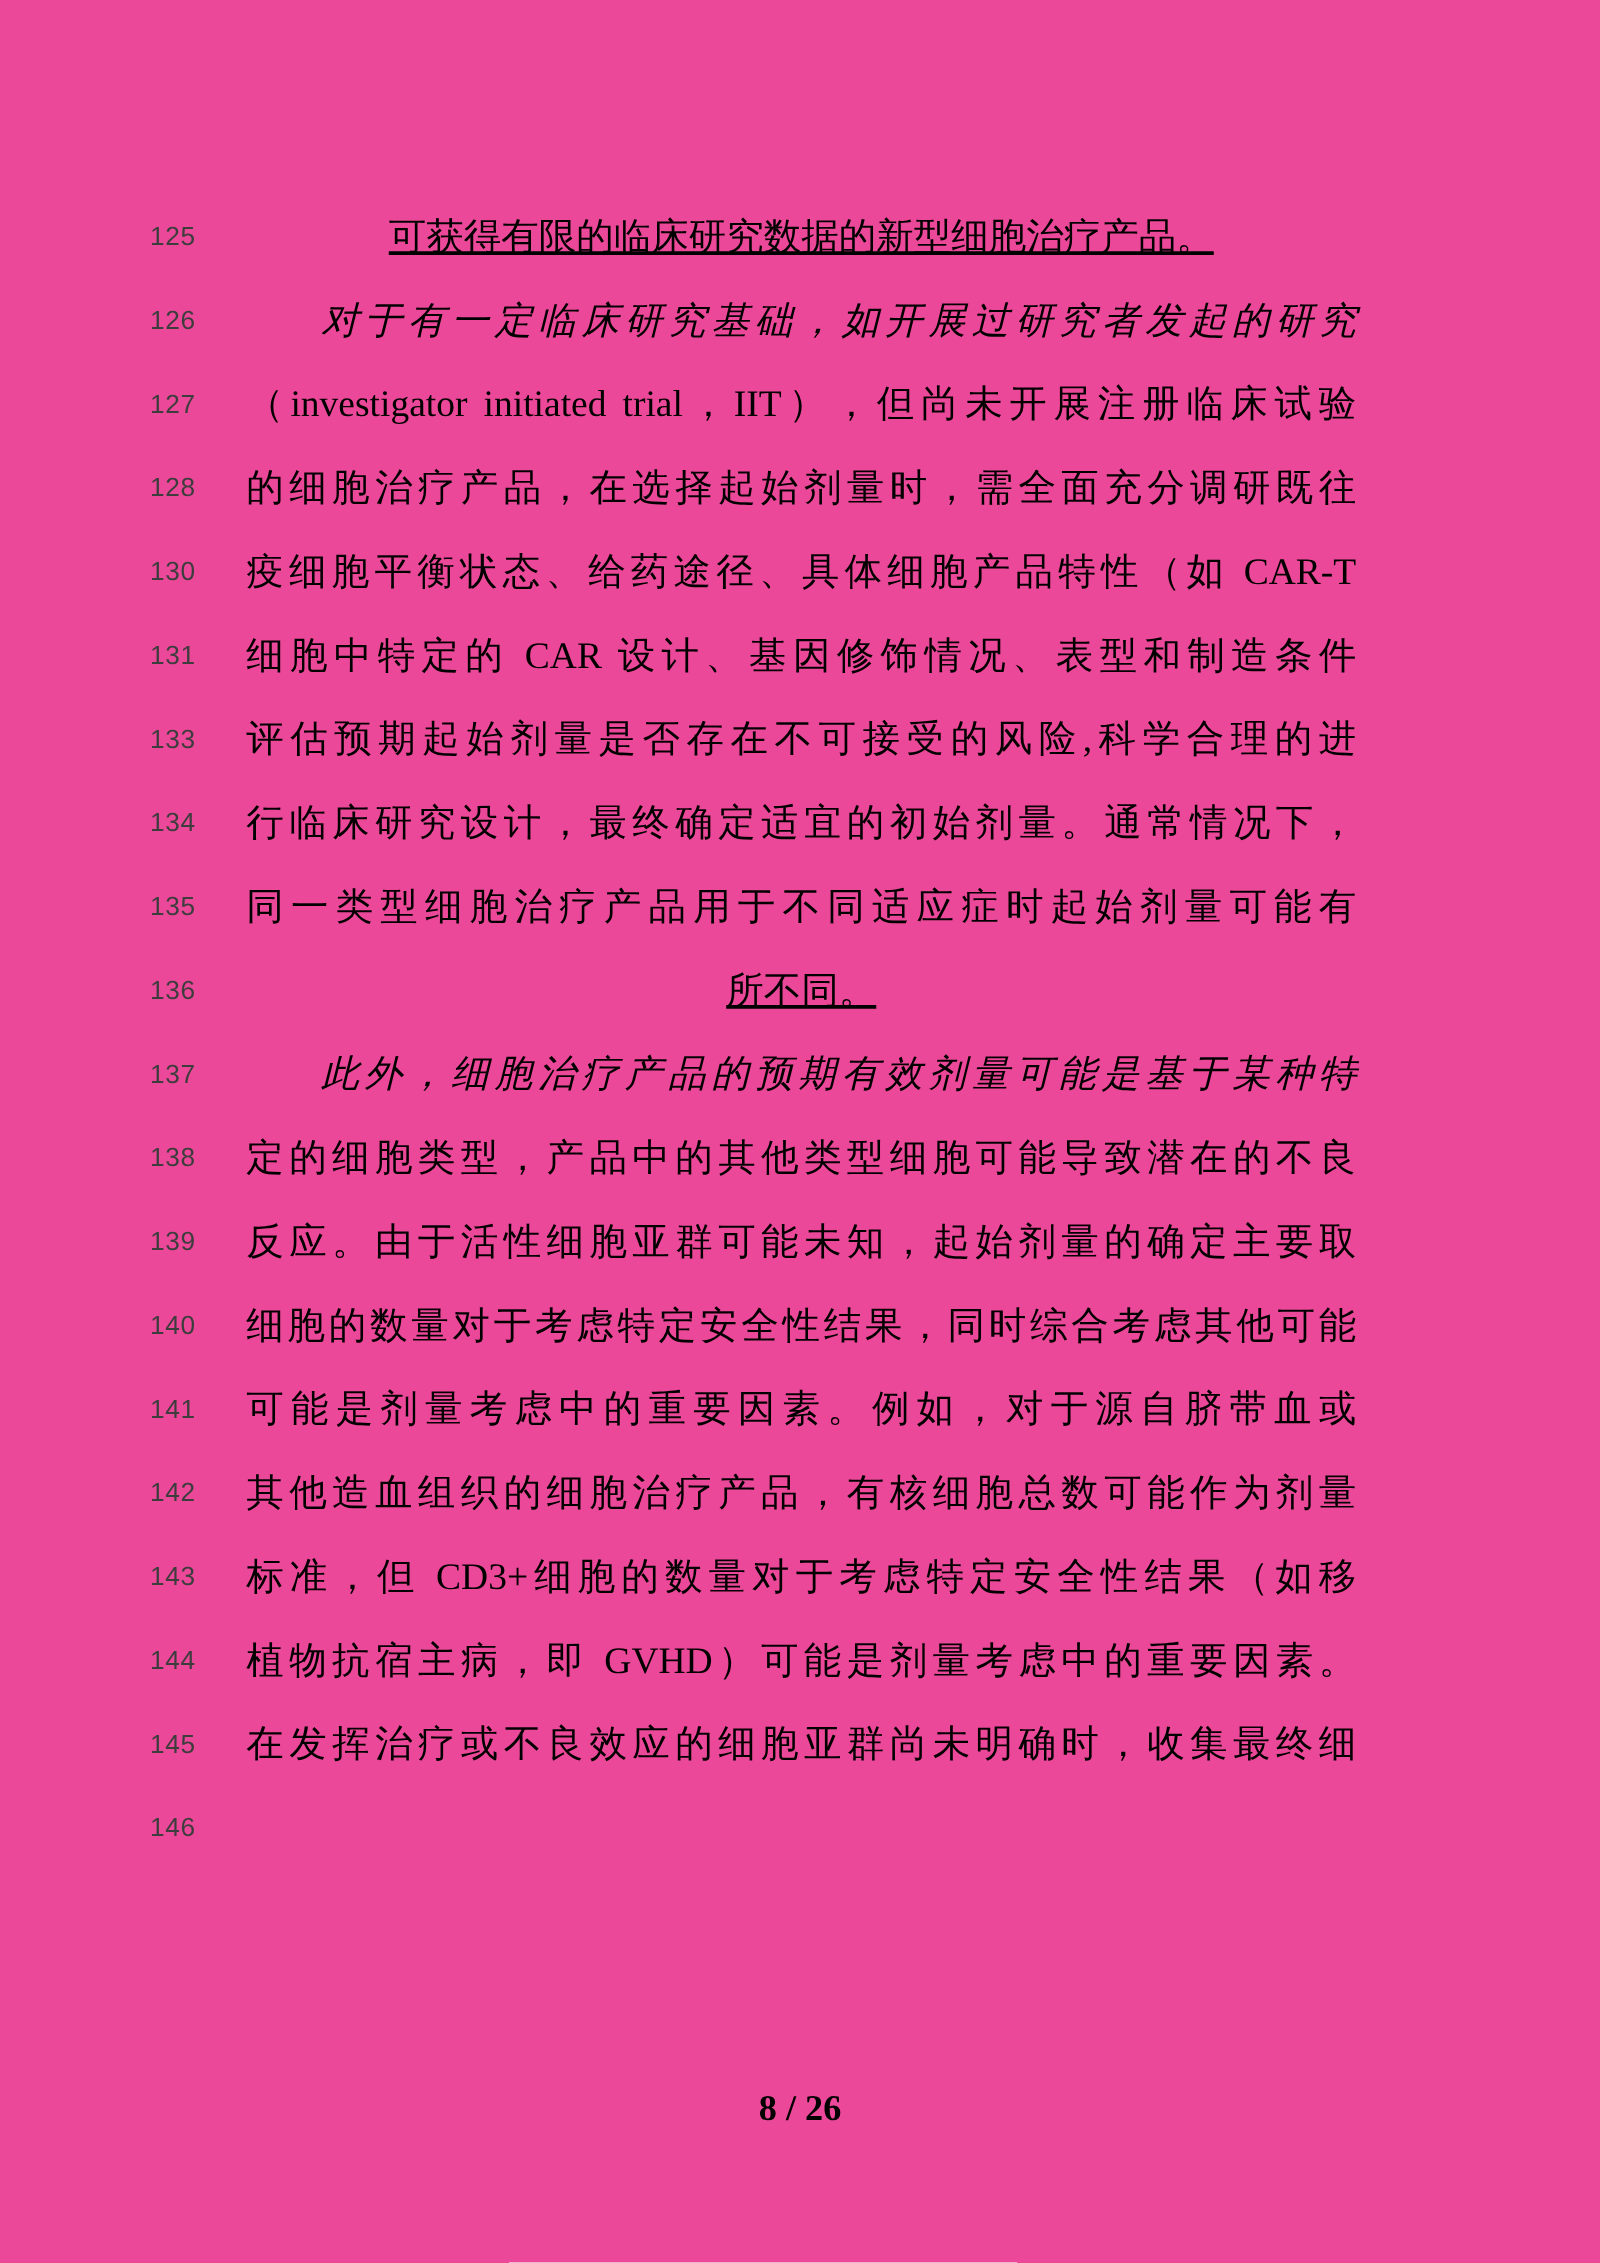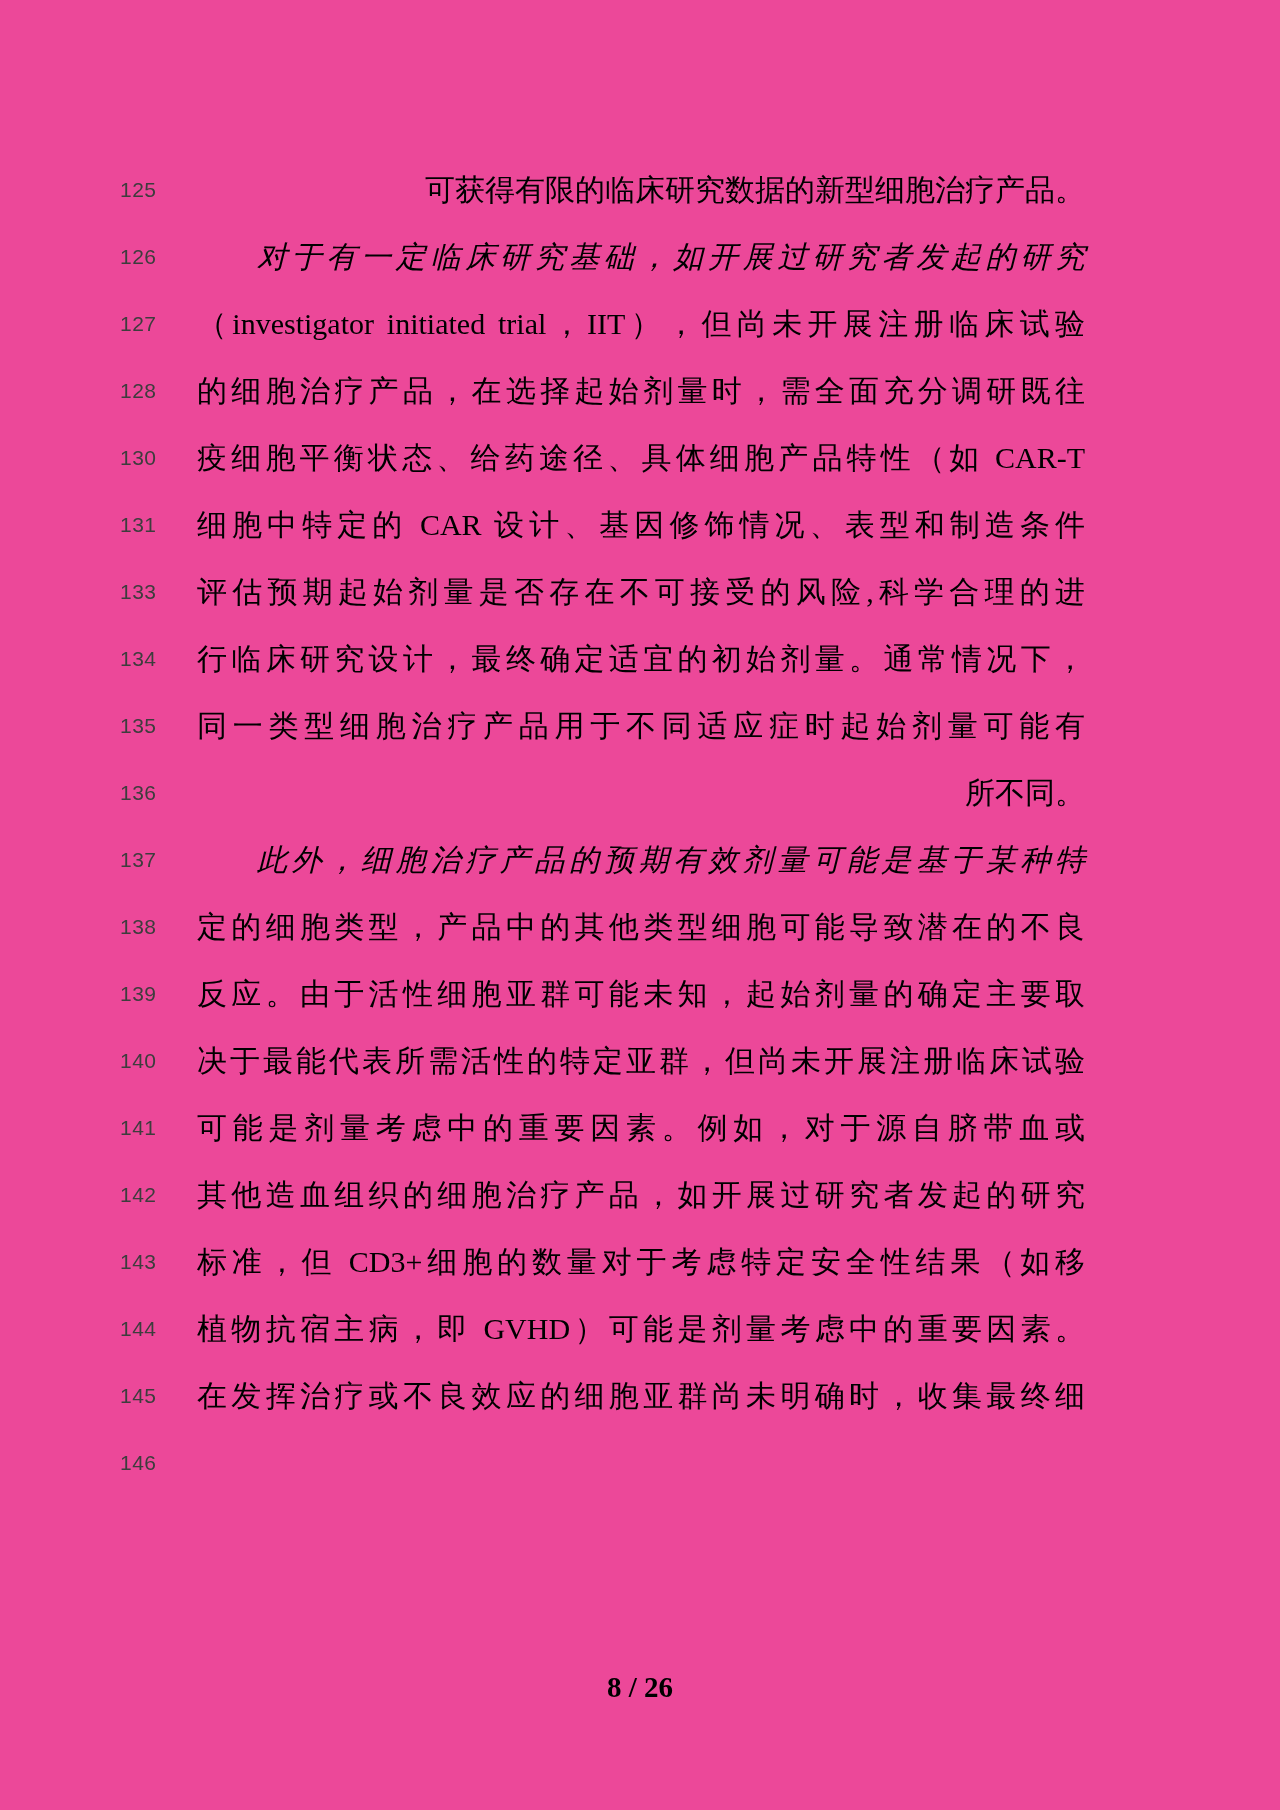--- a/index.html
+++ b/index.html
@@ -50,21 +50,22 @@
     text-align: justify;
     text-align-last: justify;
   }
   .linetext.indent-justify {
     text-align: justify;
     text-align-last: justify;
     text-indent: 2em;
     font-style: italic;
   }
   .linetext.plain {
-    text-align: right;
+    text-align: center;
+    text-decoration: underline;
   }
   .page-footer {
     position: absolute;
     top: 1671px;
     left: 0;
     width: 100%;
     text-align: center;
   }
   .page-number {
     font-family: "Liberation Serif", "DejaVu Serif", serif;
@@ -140,31 +141,31 @@
     <span class="linetext justify">定的细胞类型，产品中的其他类型细胞可能导致潜在的不良</span>
   </div>
 
   <div class="row">
     <span class="lineno">139</span>
     <span class="linetext justify">反应。由于活性细胞亚群可能未知，起始剂量的确定主要取</span>
   </div>
 
   <div class="row">
     <span class="lineno">140</span>
-    <span class="linetext justify">决于最能代表所需活性的特定亚群，但尚未开展注册临床试验</span>
+    <span class="linetext justify">细胞的数量对于考虑特定安全性结果，同时综合考虑其他可能</span>
   </div>
 
   <div class="row">
     <span class="lineno">141</span>
     <span class="linetext justify">可能是剂量考虑中的重要因素。例如，对于源自脐带血或</span>
   </div>
 
   <div class="row">
     <span class="lineno">142</span>
-    <span class="linetext justify">其他造血组织的细胞治疗产品，如开展过研究者发起的研究</span>
+    <span class="linetext justify">其他造血组织的细胞治疗产品，有核细胞总数可能作为剂量</span>
   </div>
 
   <div class="row">
     <span class="lineno">143</span>
     <span class="linetext justify">标准，但 CD3+细胞的数量对于考虑特定安全性结果（如移</span>
   </div>
 
   <div class="row">
     <span class="lineno">144</span>
     <span class="linetext justify">植物抗宿主病，即 GVHD）可能是剂量考虑中的重要因素。</span>

